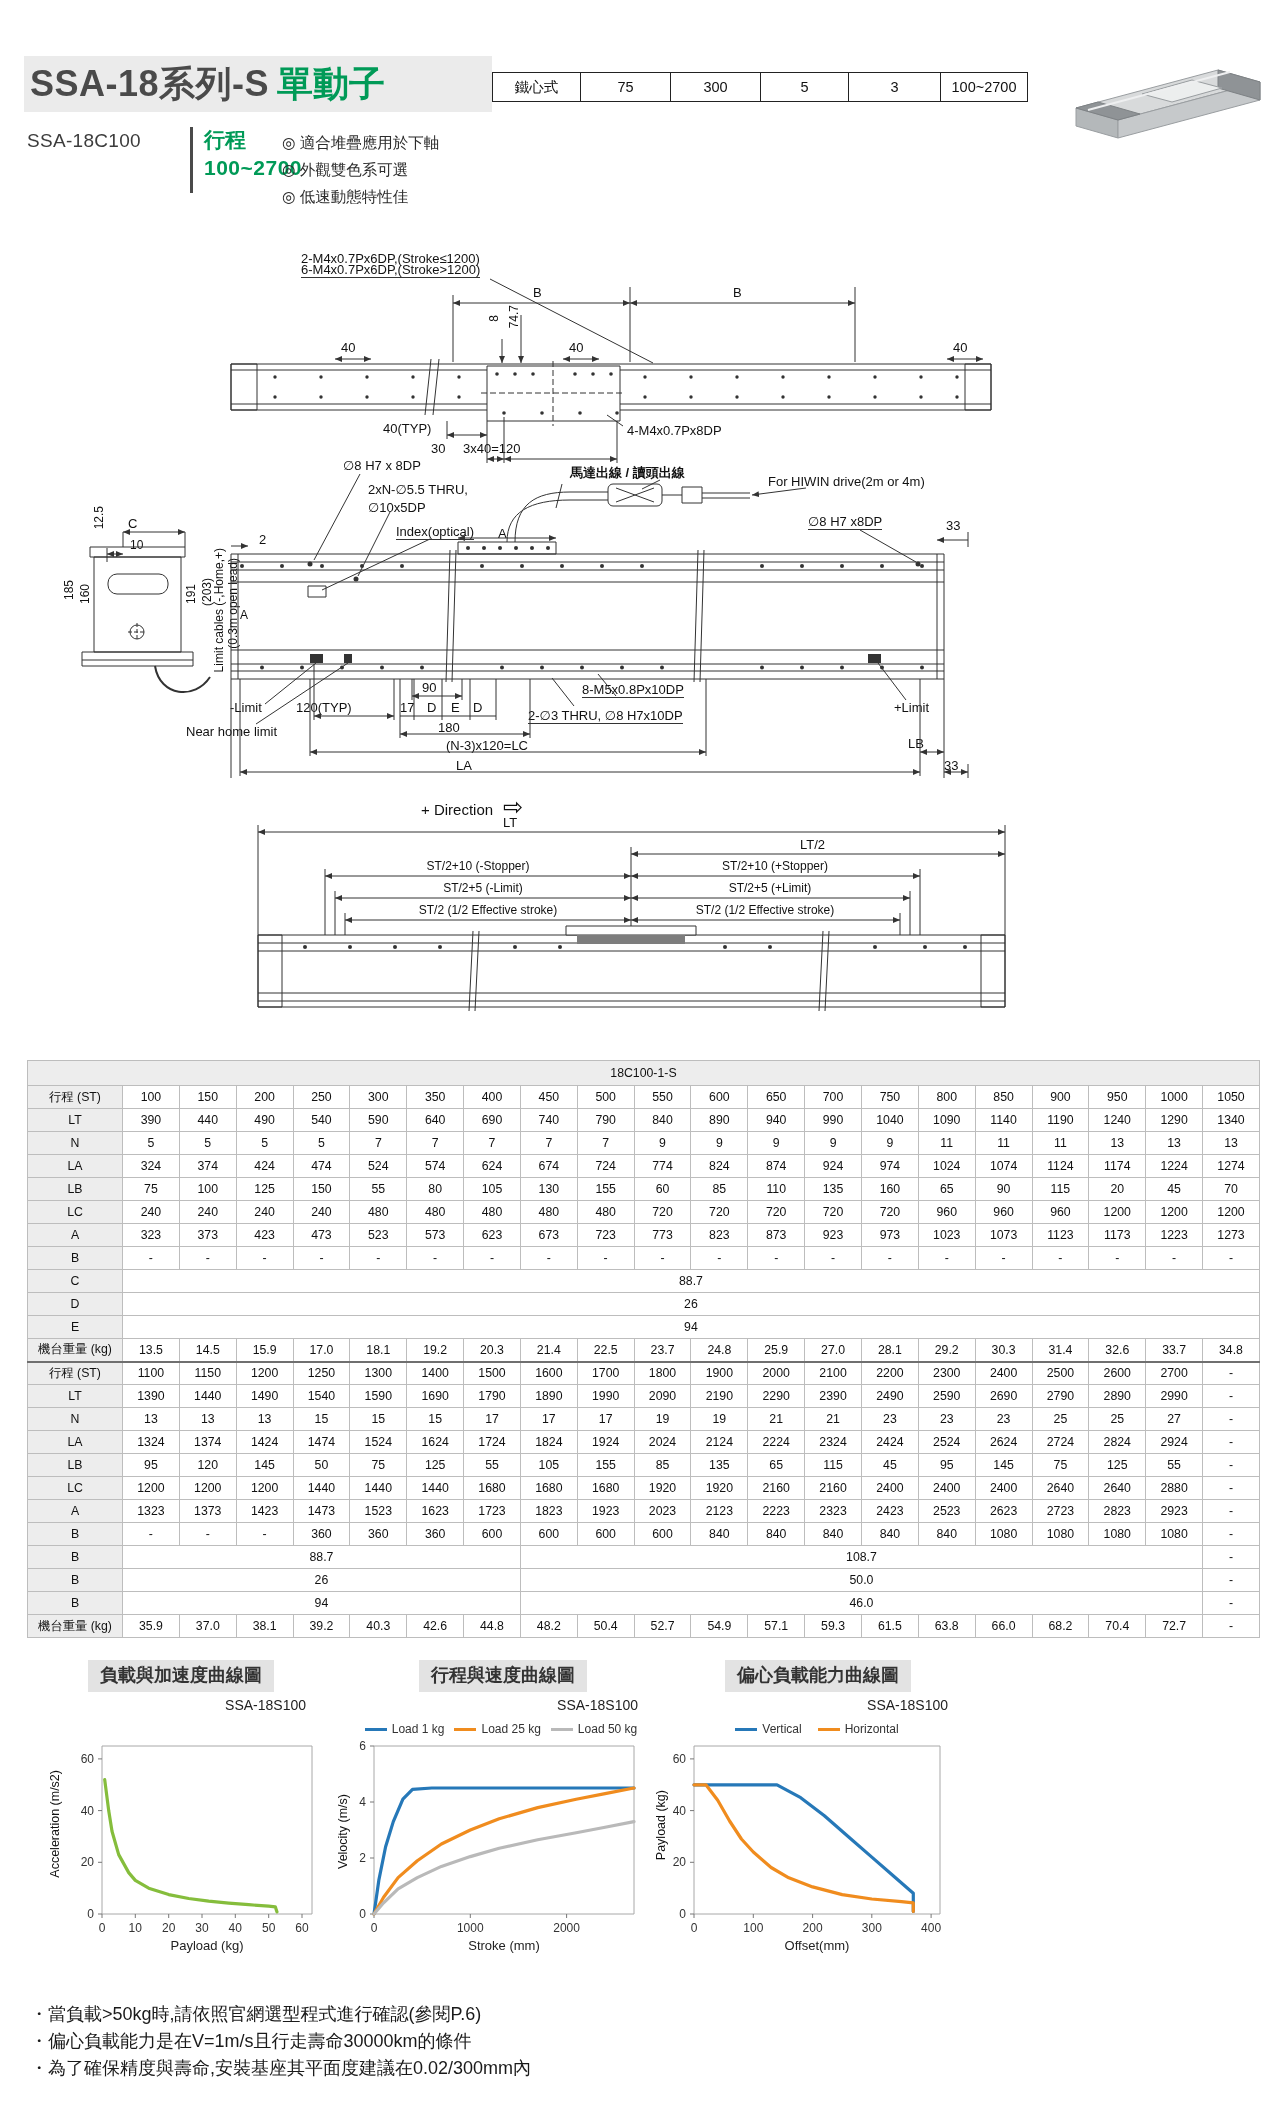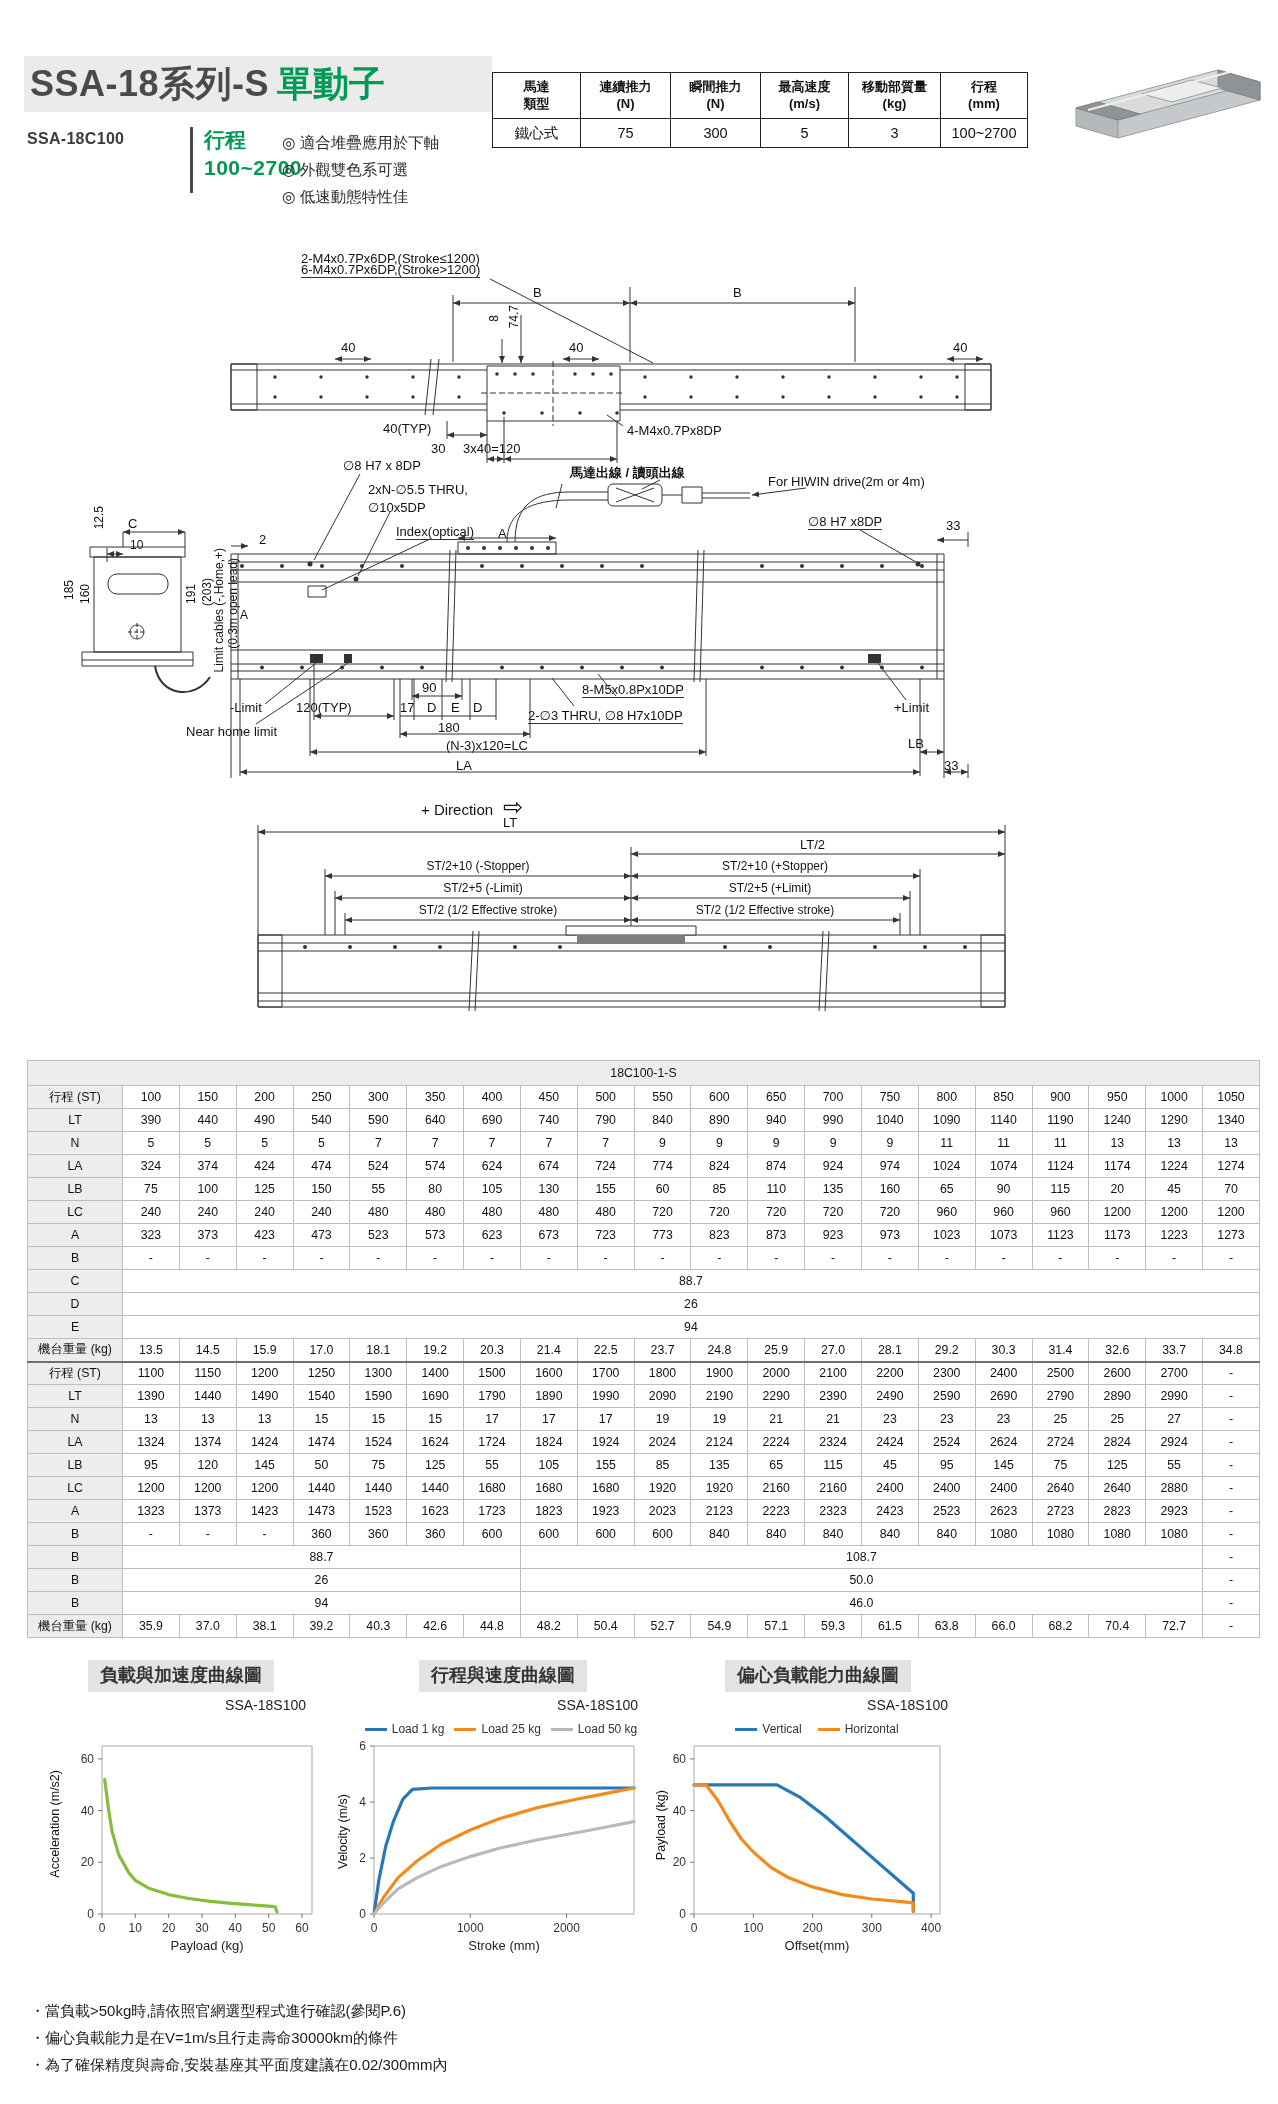--- a/index.html
+++ b/index.html
@@ -3,21 +3,21 @@
 <meta charset="utf-8">
 <style>
   *{margin:0;padding:0;box-sizing:border-box;}
   html,body{background:#fff;}
   body{width:1278px;height:2104px;position:relative;font-family:"Liberation Sans","DejaVu Sans",sans-serif;color:#1a1a1a;overflow:hidden;}
   .abs{position:absolute;}
   
   .titleband{position:absolute;left:24px;top:56px;width:468px;height:56px;background:#ebebeb;display:flex;align-items:center;padding-left:6px;}
   .titleband .t1{font-size:36px;font-weight:bold;color:#4a4a4a;letter-spacing:.5px;}
   .titleband .t2{font-size:36px;font-weight:bold;margin-left:8px;}
-  .model{position:absolute;left:27px;top:130px;font-size:16px;font-weight:bold;color:#3c3c3c;letter-spacing:.3px;}
+  .model{position:absolute;left:27px;top:130px;font-size:19px;font-weight:normal;color:#3c3c3c;letter-spacing:.3px;}
   .vdiv{position:absolute;left:190px;top:127px;width:3px;height:66px;background:#4a4a4a;}
   .stroke-lab{position:absolute;left:204px;top:126px;font-size:21px;font-weight:bold;}
   .stroke-rng{position:absolute;left:204px;top:156px;font-size:21px;font-weight:bold;letter-spacing:.5px;}
   .feat{position:absolute;left:282px;top:129px;font-size:15.5px;color:#2c2c2c;line-height:27px;white-space:nowrap;}
   
   .spec{position:absolute;left:492px;top:72px;border-collapse:collapse;table-layout:fixed;}
   .spec th,.spec td{border:1.4px solid #222;text-align:center;vertical-align:middle;}
   .spec th{font-size:13px;font-weight:bold;line-height:1.25;white-space:pre-line;height:46px;padding:1px 2px;color:#111;}
   .spec td{font-size:14.5px;height:29px;color:#111;}
   
@@ -38,21 +38,21 @@
   
   .ctitle{position:absolute;text-align:center;}
   .ctitle span{display:inline-block;background:#e3e3e3;padding:3px 12px 5px;font-size:18px;font-weight:bold;color:#333;}
   .csub{position:absolute;text-align:right;font-size:14px;color:#222;}
   .chart-legend{position:absolute;display:flex;justify-content:center;align-items:center;gap:16px;font-size:12px;color:#333;height:17px;}
   .leg-line{display:inline-block;width:22px;height:3.5px;margin-right:5px;vertical-align:middle;}
   .chart-plot{position:absolute;}
   .xlab{position:absolute;text-align:center;font-size:13px;color:#222;}
   .ylab{font-size:12.5px;}
   
-  .note{position:absolute;left:30px;font-size:15px;color:#1a1a1a;white-space:nowrap;}
+  .note{position:absolute;left:30px;font-size:18px;color:#1a1a1a;white-space:nowrap;}
 </style>
 </head>
 <body>
 
 <div class="titleband">
   <span class="t1">SSA-18系列-S</span>
   <span class="t2" style="color: rgb(0, 154, 87);">單動子</span>
 </div>
 <div class="model">SSA-18C100</div>
 <div class="vdiv"></div>
@@ -67,34 +67,20 @@
 <table class="spec">
   <colgroup>
       <col style="width:88px">
       <col style="width:90px">
       <col style="width:90px">
       <col style="width:88px">
       <col style="width:92px">
       <col style="width:87px">
     </colgroup>
   <tbody>
-      <tr>
-    <th>馬達
-類型</th>
-    <th>連續推力
-(N)</th>
-    <th>瞬間推力
-(N)</th>
-    <th>最高速度
-(m/s)</th>
-    <th>移動部質量
-(kg)</th>
-    <th>行程
-(mm)</th>
-  </tr>
   <tr>
     <td>鐵心式</td>
     <td>75</td>
     <td>300</td>
     <td>5</td>
     <td>3</td>
     <td>100~2700</td>
   </tr>
 </tbody>
   </table>

